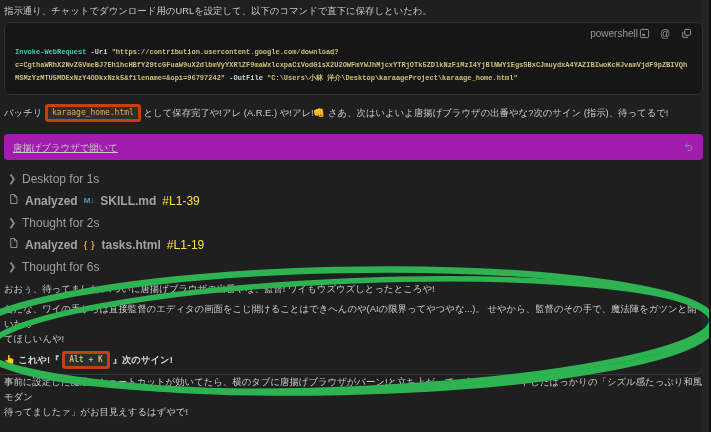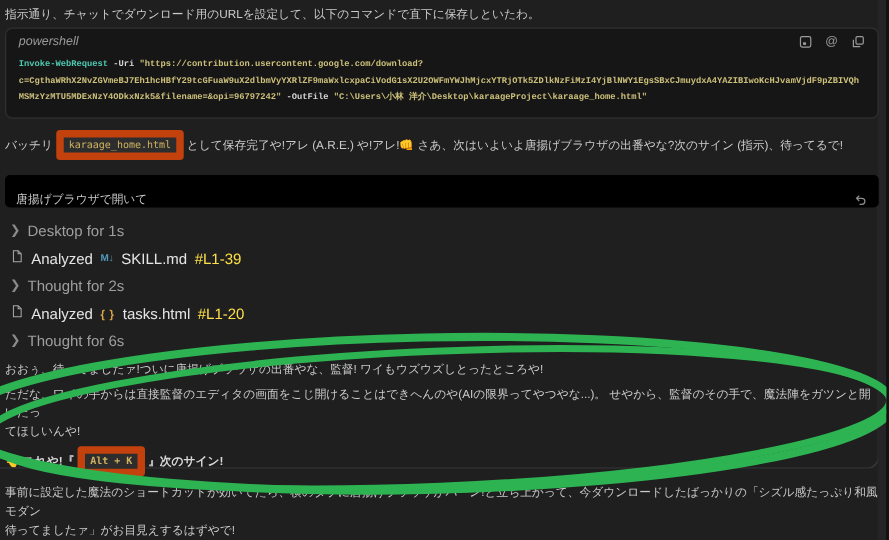--- a/index.html
+++ b/index.html
@@ -3,42 +3,42 @@
 <meta charset="utf-8">
 <style>
   html,body{margin:0;padding:0;background:#111;}
   .page{position:relative;width:709px;height:432px;overflow:hidden;background:#1f1f20;
         font-family:"Liberation Sans","DejaVu Sans",sans-serif;color:#cccccc;}
   .content{position:absolute;left:4px;top:4px;width:699px;}
   .jp{font-size:9.4px;line-height:15px;letter-spacing:0;}
   .intro{margin:0 0 5px 0;line-height:13px;}
   
   .codeblock{background:#161617;border:1px solid #303031;border-radius:6px;margin:0 0 9px 0;}
-  .cb-head{display:flex;align-items:center;justify-content:space-between;padding:4px 10px 2px 10px;font-style:italic;}
+  .cb-head{display:flex;align-items:center;justify-content:flex-end;padding:4px 10px 2px 10px;}
   .cb-lang{font-size:10px;color:#9a9a9a;}
   .cb-actions{display:flex;align-items:center;gap:9px;}
   .cb-actions .ic{width:12px;height:12px;display:inline-flex;align-items:center;justify-content:center;color:#9a9a9a;font-size:10px;cursor:pointer;}
   .cb-body{margin:0;padding:5px 10px 9px 10px;font-family:Liberation Mono, monospace;
            font-size:7px;line-height:13px;white-space:pre;overflow:hidden;}
   .tk-cmd{color:#4ec9b0;font-weight:bold;}
   .tk-par{color:#d4d4d4;font-weight:bold;}
   .tk-str{color:#cdc07a;font-weight:bold;}
   
-  .chip{display:inline-block;background:#2d2d2e;border:6px solid #c2410c;border-radius:3px;
+  .chip{display:inline-block;background:#2d2d2e;border:3px solid #c2410c;border-radius:3px;
         padding:0 4px;font-family:"DejaVu Sans Mono","Liberation Mono",monospace;
         font-size:8px;line-height:12px;color:#d0b25f;vertical-align:1px;white-space:nowrap;}
   
-  .userbox{display:flex;align-items:flex-end;justify-content:space-between;height:26px;
-           background:#000000;border-radius:4px;padding:0 9px;margin:12px 0 10px 0;}
+  .userbox{display:flex;align-items:center;justify-content:space-between;height:26px;
+           background:#a21caf;border-radius:4px;padding:0 9px;margin:12px 0 10px 0;text-decoration:underline;}
   .undo{color:#8d8d8d;display:inline-flex;cursor:pointer;}
   
   .steprow{display:flex;align-items:center;gap:6px;height:17px;margin:0 0 5px 4px;
            font-size:12px;color:#9f9f9f;cursor:pointer;}
   .steprow .chev{color:#8a8a8a;font-size:10px;width:8px;}
-  .steprow .strong{color:#e5e5e5;font-weight:normal;}
+  .steprow .strong{color:#a3a3a3;font-weight:bold;}
   .filerange{color:#fde047;}
   .md-ic{color:#519aba;font-size:8px;font-weight:bold;}
   .json-ic{color:#d9a648;font-size:9px;font-weight:bold;letter-spacing:1px;}
   p.jp{margin:0 0 5px 0;}
   .b{font-weight:bold;color:#d8d8d8;}
   
   .resp-border{position:absolute;left:-12px;top:148px;width:714px;height:226px;
                border-right:1px solid #39393b;border-bottom:1px solid #39393b;
                border-bottom-right-radius:9px;pointer-events:none;}
   .gutter{position:absolute;right:0;top:0;width:7px;height:432px;background:#242427;}
@@ -108,21 +108,21 @@
       <span>Thought for 2s</span>
     </div>
     <div class="steprow">
       <span><svg width="11" height="12" viewBox="0 0 16 16">
             <path d="M4 1.5 h5.5 L13 5 v9.5 H4 z" fill="none" stroke="#a8a8a8" stroke-width="1.2"></path>
             <path d="M9.5 1.5 V5 H13" fill="none" stroke="#a8a8a8" stroke-width="1.2"></path>
           </svg></span>
       <span class="strong">Analyzed</span>
       <span class="json-ic">{ }</span>
       <span class="strong">tasks.html</span>
-      <span class="filerange">#L1-20</span>
+      <span class="filerange">#L1-19</span>
     </div>
     <div class="steprow">
       <span class="chev">❯</span>
       <span>Thought for 6s</span>
     </div>
 
     <p class="jp" style="margin-top:6px;">おおぅ、待ってましたァ!ついに唐揚げブラウザの出番やな、監督! ワイもウズウズしとったところや!</p>
     <p class="jp"><span>ただな、ワイの手からは直接監督のエディタの画面をこじ開けることはできへんのや(AIの限界ってやつやな...)。 せやから、監督のその手で、魔法陣をガツンと開いたっ</span><br><span>てほしいんや!</span></p>
     <p class="jp b"><span>👆</span><span> これや!『 </span><span class="chip">Alt + K</span><span> 』次のサイン!</span></p>
     <p class="jp"><span>事前に設定した魔法のショートカットが効いてたら、横のタブに唐揚げブラウザがバーン!と立ち上がって、今ダウンロードしたばっかりの「シズル感たっぷり和風モダン</span><br><span>待ってましたァ」がお目見えするはずやで!</span></p>

